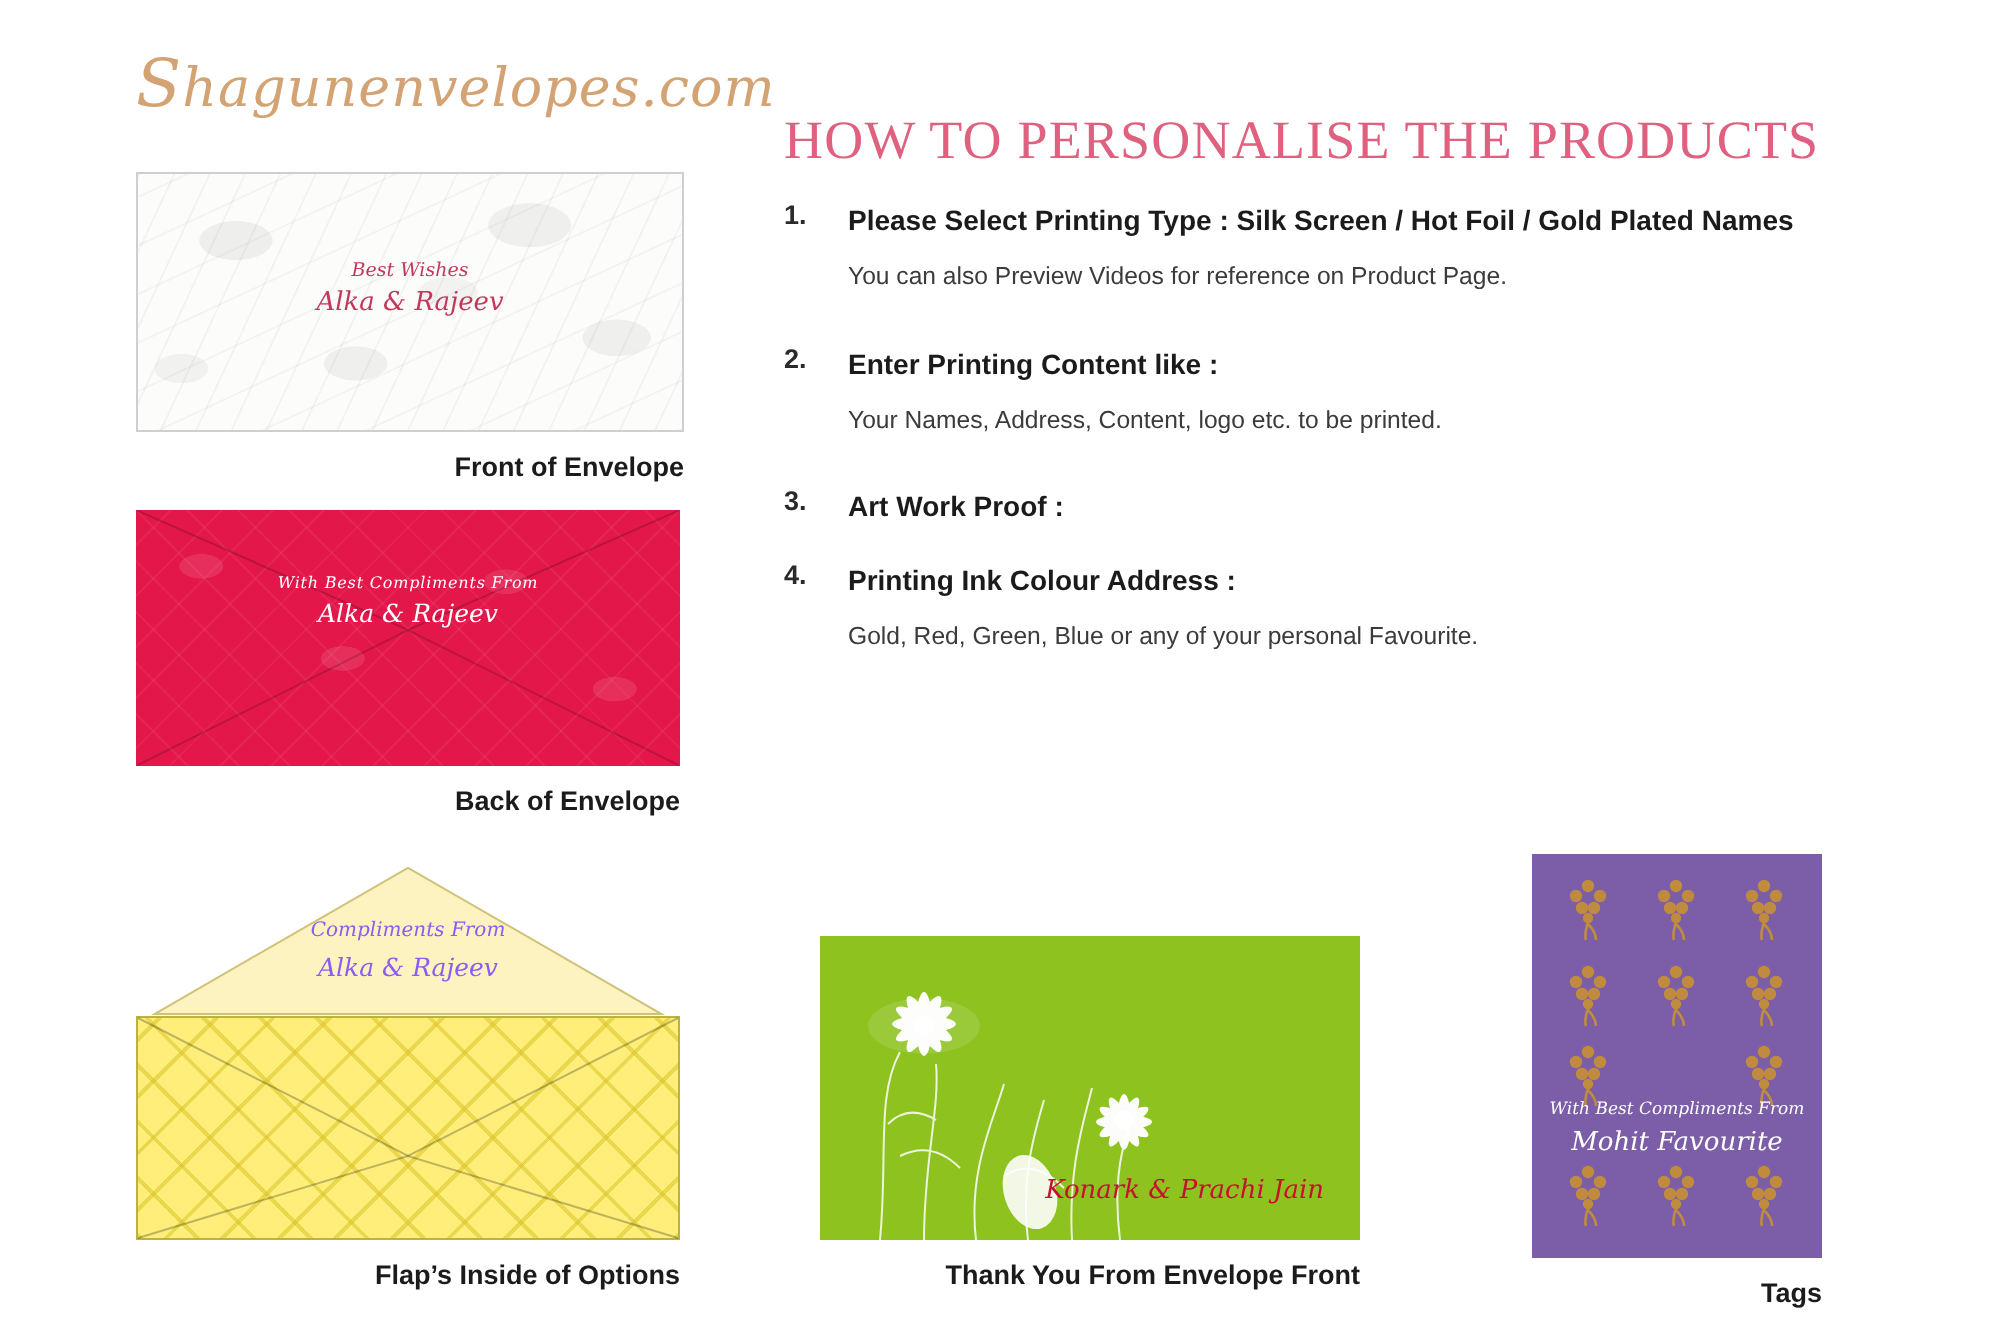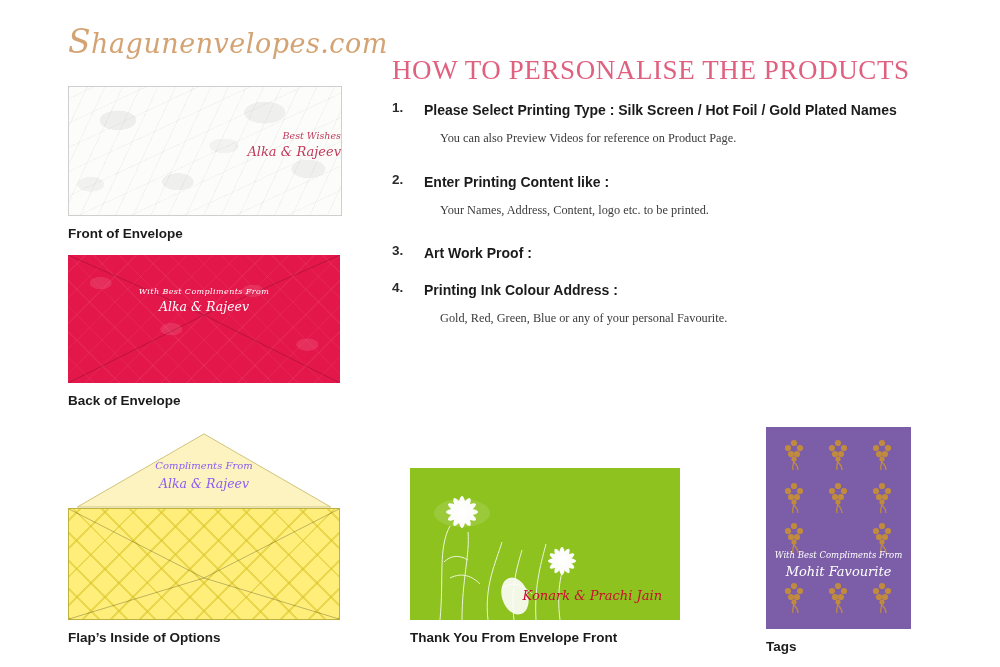--- a/index.html
+++ b/index.html
@@ -70,35 +70,34 @@
     color: #2a2a2a;
   }
   .step-title {
     margin-left: 32px;
     font-size: 14px;
     font-weight: bold;
     color: #1b1b1b;
     line-height: 1.5;
   }
   .step-body {
-    margin-left: 48px;
+    margin-left: 32px;
     margin-top: 6px;
     font-size: 12.3px;
     color: #3b3b3b;
     line-height: 1.85;
     max-width: 510px;
-    font-family: Liberation Serif, serif;
   }
 
   
   .figure {
     position: absolute;
   }
   .figure .caption {
-    text-align: left;
+    text-align: right;
     font-size: 13.5px;
     font-weight: bold;
     color: #1b1b1b;
     margin-top: 10px;
   }
 
   
   .env-front {
     left: 68px;
     top: 86px;
@@ -123,21 +122,21 @@
     position: absolute;
     inset: 0;
     background:
       repeating-linear-gradient(115deg, rgba(0,0,0,0.035) 0 1px, rgba(0,0,0,0) 1px 16px),
       repeating-linear-gradient(-25deg, rgba(0,0,0,0.03) 0 1px, rgba(0,0,0,0) 1px 22px);
   }
   .env-front .names {
     position: absolute;
     left: 0; right: 0;
     top: 42px;
-    text-align: right;
+    text-align: center;
     font-family: "DejaVu Serif", serif;
     font-style: italic;
     color: #c0395b;
     line-height: 1.45;
   }
   .env-front .l1 { font-size: 9.5px; }
   .env-front .l2 { font-size: 13px; }
 
   
   .env-back {

